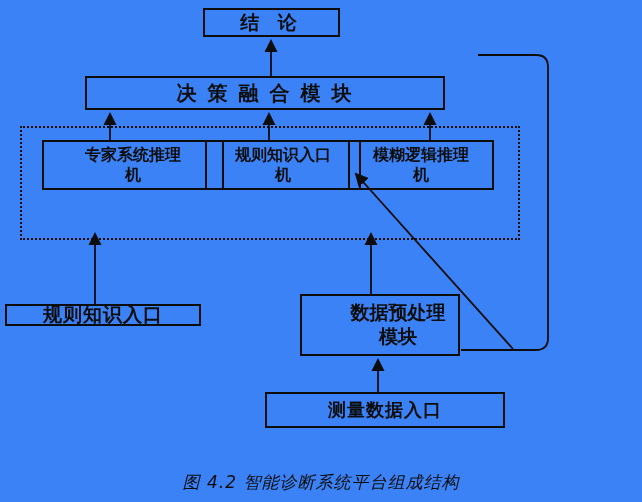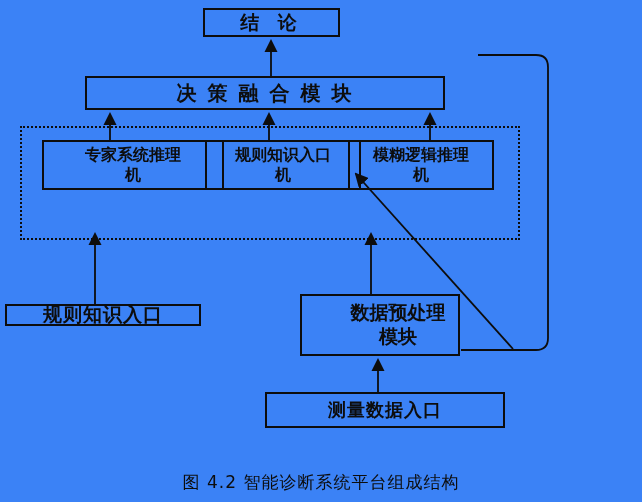--- a/index.html
+++ b/index.html
@@ -32,20 +32,21 @@
   #node-neural{left:205px;top:140px;width:156px;height:50px;font-size:16px;}
   #node-fuzzy{left:348px;top:140px;width:146px;height:50px;font-size:16px;}
   #node-kb{left:42px;top:190px;width:472px;height:38px;font-size:17px;letter-spacing:1px;}
   #node-rule{left:5px;top:304px;width:196px;height:22px;font-size:19px;letter-spacing:1px;}
   #node-preprocess{left:300px;top:294px;width:160px;height:62px;font-size:19px;padding-left:36px;}
   #node-measure{left:265px;top:392px;width:240px;height:36px;font-size:18px;letter-spacing:1px;}
   #caption{
     position:absolute;left:0;bottom:8px;width:100%;
     text-align:center;font-size:17px;color:#0d0d0d;
     letter-spacing:1px;
+    font-style:italic;
   }
   #edges{position:absolute;left:0;top:0;pointer-events:none;}
 </style>
 </head>
 <body>
 
 <div id="canvas">
 
   <div id="dashed-group"></div>
 

